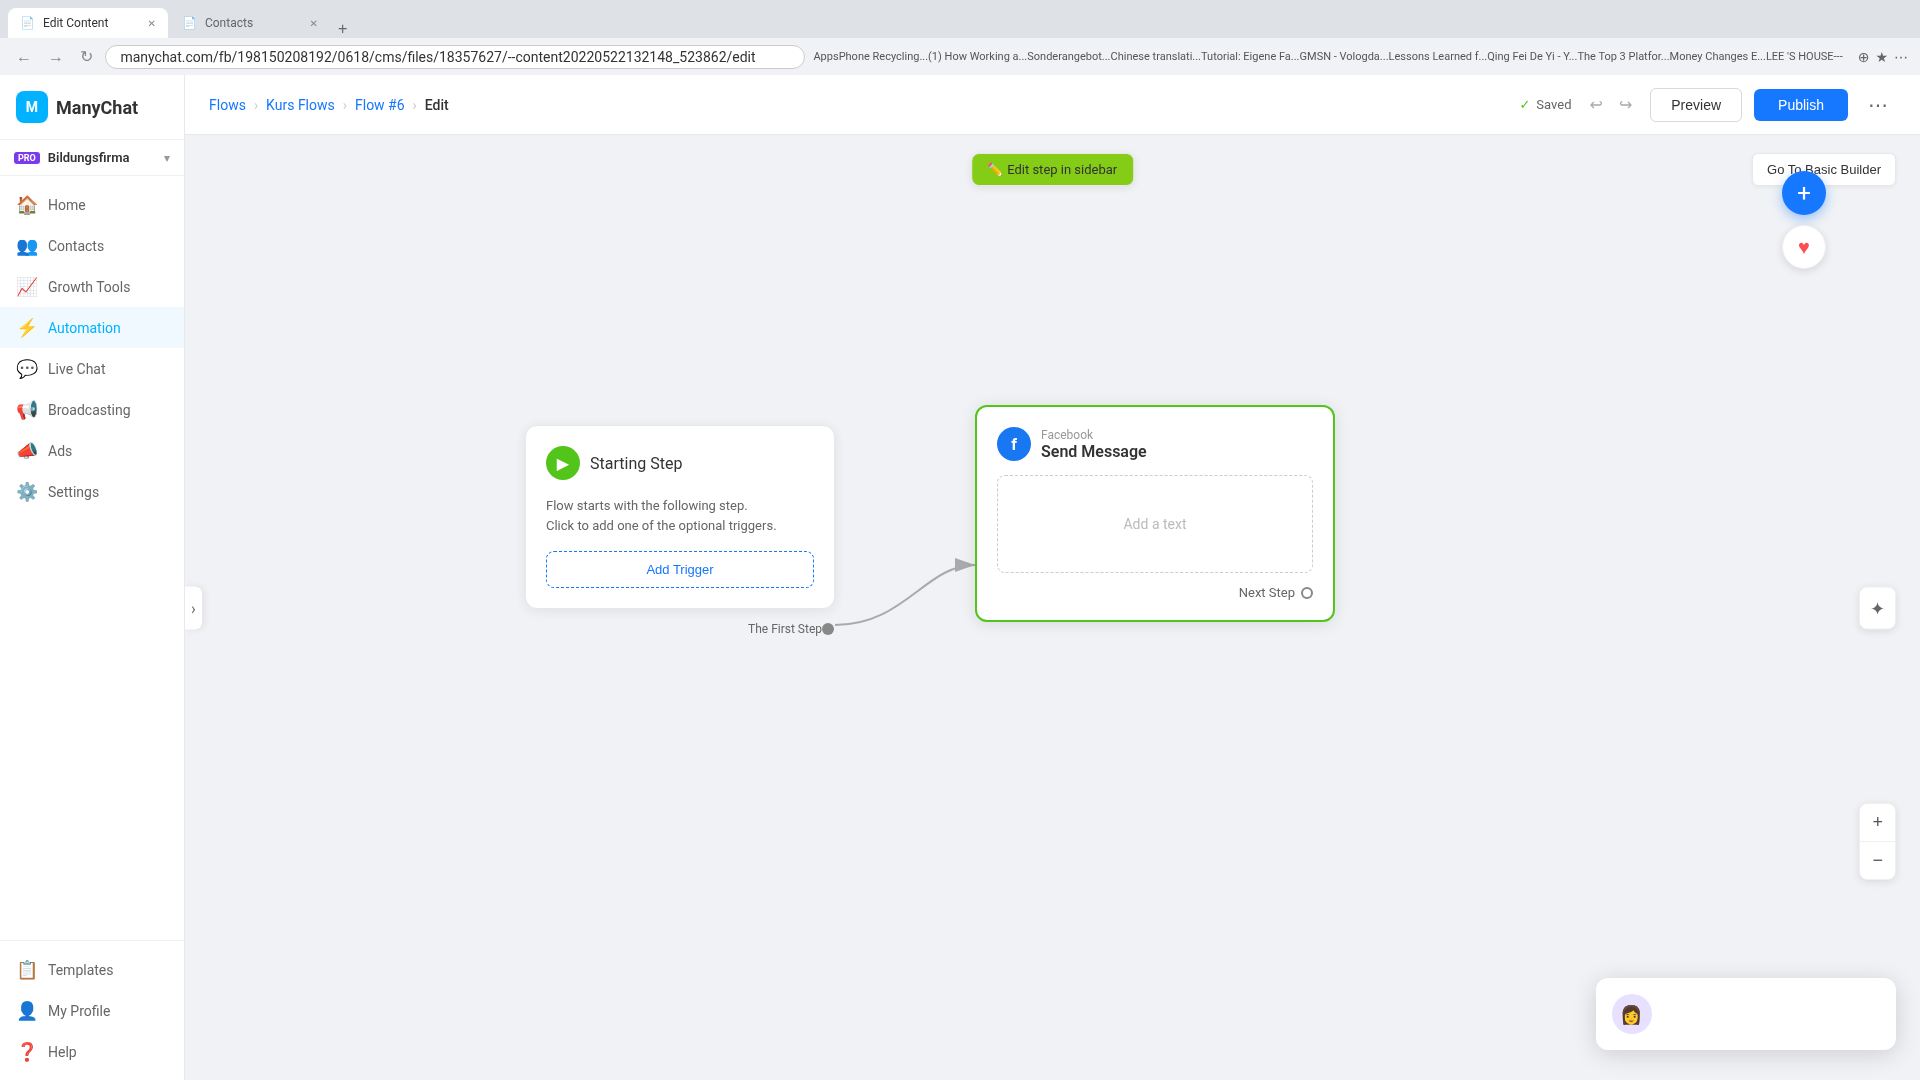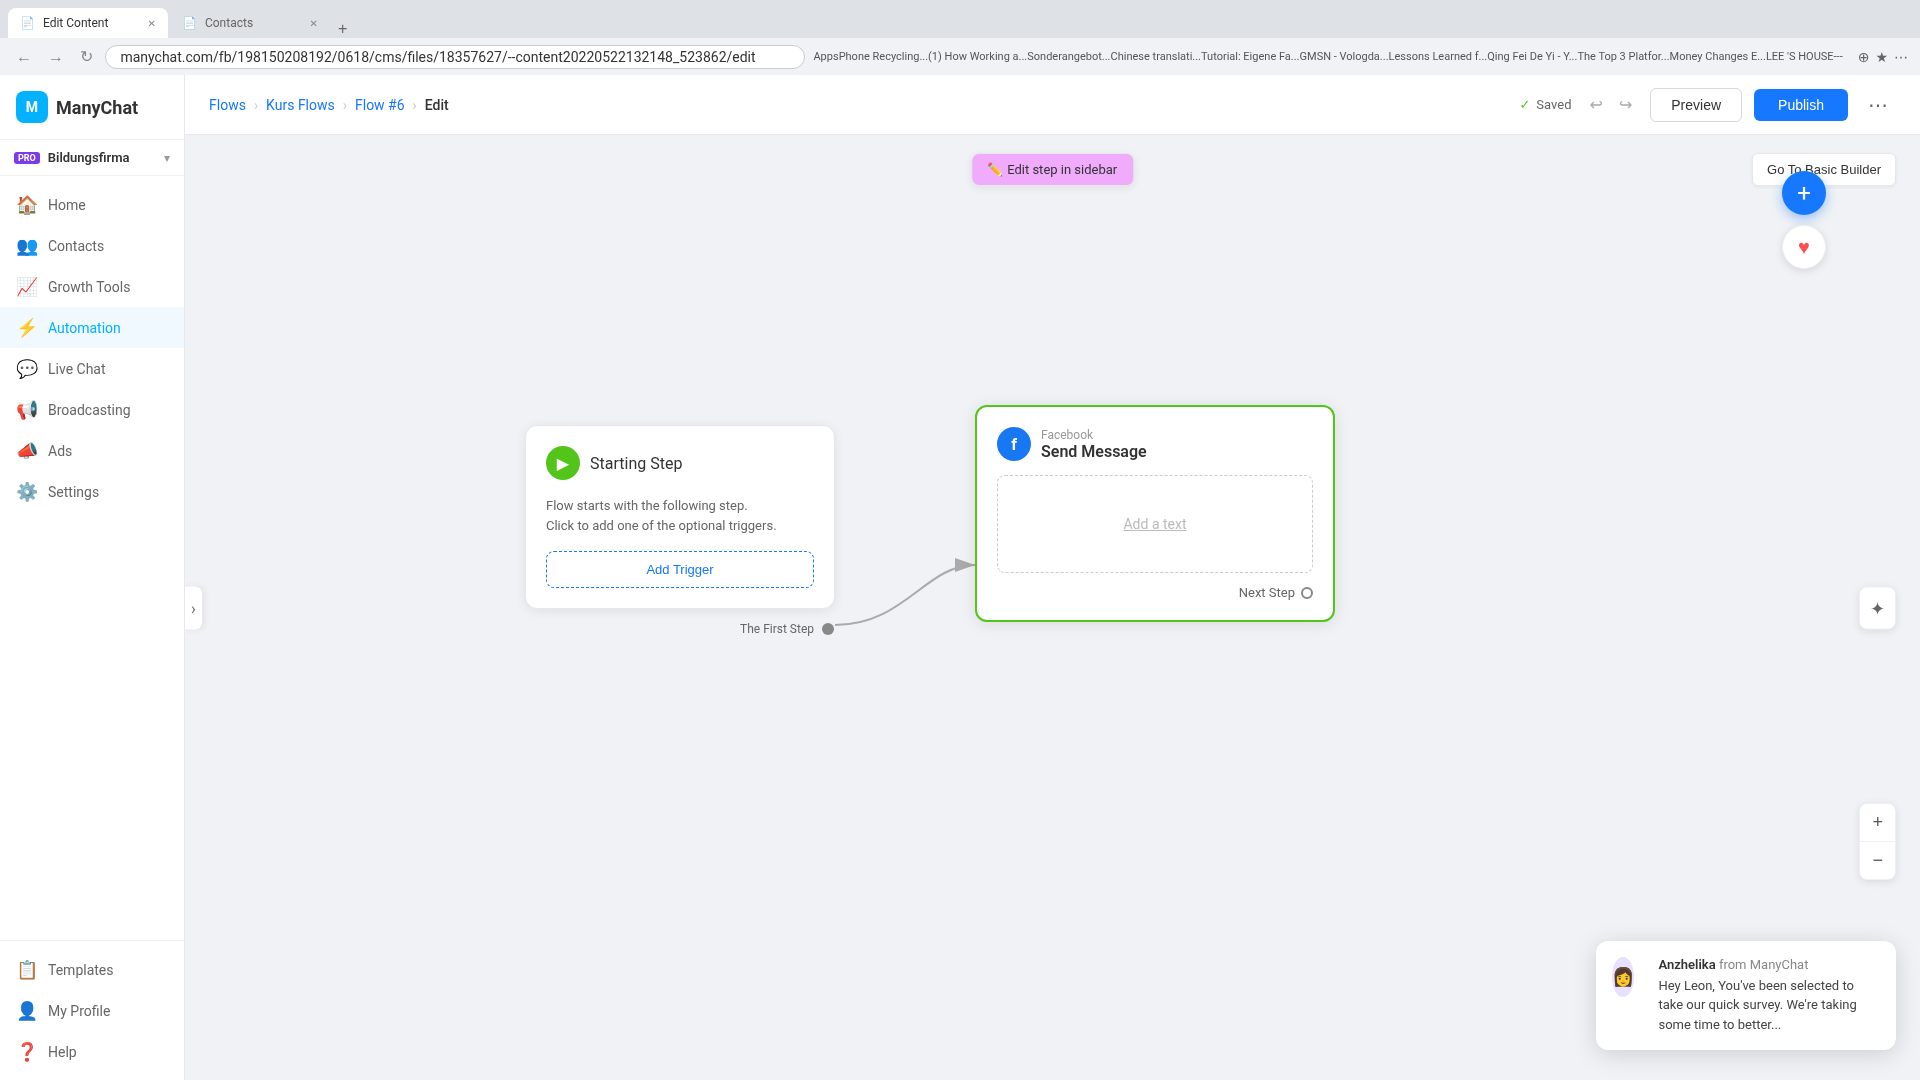--- a/index.html
+++ b/index.html
@@ -52,41 +52,41 @@
     .undo-redo { display: flex; gap: 4px; }
     .undo-btn { background: none; border: none; font-size: 16px; color: #aaa; cursor: pointer; padding: 4px 6px; }
     .preview-btn { background: #fff; border: 1px solid #d9d9d9; border-radius: 6px; padding: 8px 20px; font-size: 14px; color: #333; cursor: pointer; }
     .publish-btn { background: #1677ff; border: none; border-radius: 6px; padding: 8px 24px; font-size: 14px; color: #fff; cursor: pointer; font-weight: 500; }
     .more-btn { background: none; border: none; font-size: 20px; color: #666; cursor: pointer; padding: 4px 8px; }
 
     
     .main-content { flex: 1; position: relative; background: #f0f2f5; overflow: hidden; }
 
     
-    .edit-step-banner { position: absolute; top: 18px; left: 50%; transform: translateX(-50%); background: #f0abfc; border: 1px solid #e8e8e8; border-radius: 8px; padding: 8px 16px; font-size: 13px; color: #333; display: flex; align-items: center; gap: 6px; box-shadow: 0 2px 8px rgba(0,0,0,0.08); white-space: nowrap; }
+    .edit-step-banner { position: absolute; top: 18px; left: 50%; transform: translateX(-50%); background: #84cc16; border: 1px solid #e8e8e8; border-radius: 8px; padding: 8px 16px; font-size: 13px; color: #333; display: flex; align-items: center; gap: 6px; box-shadow: 0 2px 8px rgba(0,0,0,0.08); white-space: nowrap; }
 
     
     .go-basic-btn { position: absolute; top: 18px; right: 24px; background: #fff; border: 1px solid #e8e8e8; border-radius: 6px; padding: 8px 14px; font-size: 13px; color: #333; cursor: pointer; box-shadow: 0 1px 4px rgba(0,0,0,0.06); }
 
     
     .starting-step-node { position: absolute; top: 290px; left: 340px; width: 310px; background: #fff; border-radius: 12px; border: 1px solid #e8e8e8; box-shadow: 0 2px 12px rgba(0,0,0,0.08); padding: 20px; }
     .node-header { display: flex; align-items: center; gap: 10px; margin-bottom: 16px; }
     .start-icon { width: 34px; height: 34px; background: #52c41a; border-radius: 50%; display: flex; align-items: center; justify-content: center; color: white; font-size: 16px; }
     .node-title { font-size: 16px; font-weight: 400; color: #333; }
     .node-desc { font-size: 13px; color: #666; line-height: 1.5; margin-bottom: 16px; }
     .add-trigger-btn { width: 100%; border: 1.5px dashed #1677ff; background: #fff; border-radius: 8px; padding: 10px; color: #1677ff; font-size: 13px; cursor: pointer; }
-    .step-label { position: absolute; bottom: -28px; right: 0; font-size: 12px; color: #666; display: flex; align-items: center; gap: 8px; }
+    .step-label { position: absolute; bottom: -28px; right: 0; font-size: 12px; color: #666; display: flex; align-items: center; gap: 0; }
     .step-dot { width: 12px; height: 12px; background: #888; border-radius: 50%; }
 
     .facebook-node { position: absolute; top: 270px; left: 790px; width: 360px; background: #fff; border-radius: 12px; border: 2px solid #52c41a; box-shadow: 0 2px 16px rgba(0,0,0,0.1); padding: 20px; }
     .fb-node-header { display: flex; align-items: center; gap: 10px; margin-bottom: 14px; }
     .fb-icon { width: 34px; height: 34px; background: #1877f2; border-radius: 50%; display: flex; align-items: center; justify-content: center; color: white; font-size: 16px; font-weight: bold; }
     .fb-platform { font-size: 12px; color: #999; }
     .fb-title { font-size: 16px; font-weight: 600; color: #333; }
-    .add-text-box { border: 1.5px dashed #ccc; border-radius: 8px; padding: 40px 20px; text-align: center; color: #bbb; font-size: 14px; margin-bottom: 12px; text-decoration: underline; }
+    .add-text-box { border: 1.5px dashed #ccc; border-radius: 8px; padding: 40px 20px; text-align: center; color: #bbb; font-size: 14px; margin-bottom: 12px; }
     .next-step-row { display: flex; justify-content: flex-end; align-items: center; gap: 6px; font-size: 13px; color: #666; }
     .next-dot { width: 12px; height: 12px; background: #fff; border: 2px solid #888; border-radius: 50%; }
 
     
     .connector-svg { position: absolute; top: 0; left: 0; width: 100%; height: 100%; pointer-events: none; }
 
     
     .canvas-fab { position: absolute; top: 18px; right: 70px; width: 44px; height: 44px; background: #1677ff; border-radius: 50%; display: flex; align-items: center; justify-content: center; color: white; font-size: 24px; cursor: pointer; box-shadow: 0 4px 12px rgba(22,119,255,0.4); }
     .heart-btn { position: absolute; top: 72px; right: 70px; width: 44px; height: 44px; background: #fff; border-radius: 50%; display: flex; align-items: center; justify-content: center; color: #ff4d4f; font-size: 20px; cursor: pointer; box-shadow: 0 2px 8px rgba(0,0,0,0.12); border: 1px solid #f0f0f0; }
     .zoom-btn { border: none; background: none; padding: 8px 12px; font-size: 18px; color: #555; cursor: pointer; border-bottom: 1px solid #f0f0f0; }
@@ -304,25 +304,18 @@
       <div style="position:absolute; right:24px; bottom:200px;">
         <div style="background:#fff; border-radius:8px; box-shadow:0 2px 8px rgba(0,0,0,0.1); display:flex; flex-direction:column; border:1px solid #f0f0f0;">
           <button class="zoom-btn">+</button>
           <button class="zoom-btn">−</button>
         </div>
       </div>
 
       <div class="chat-widget">
         <div style="display:flex; align-items:flex-start; gap:12px;">
           <div class="chat-avatar">👩</div>
-          <div class="chat-content">
-            <div class="chat-name">
-              <span>Anzhelika</span>
-              <span class="chat-from"> <span>from ManyChat</span></span>
-            </div>
-            <div class="chat-msg">Hey Leon,  You've been selected to take our quick survey. We're taking some time to better...</div>
-          </div>
         </div>
       </div>
 
     </div>
   </div>
 </div>
 
 </body></html>

